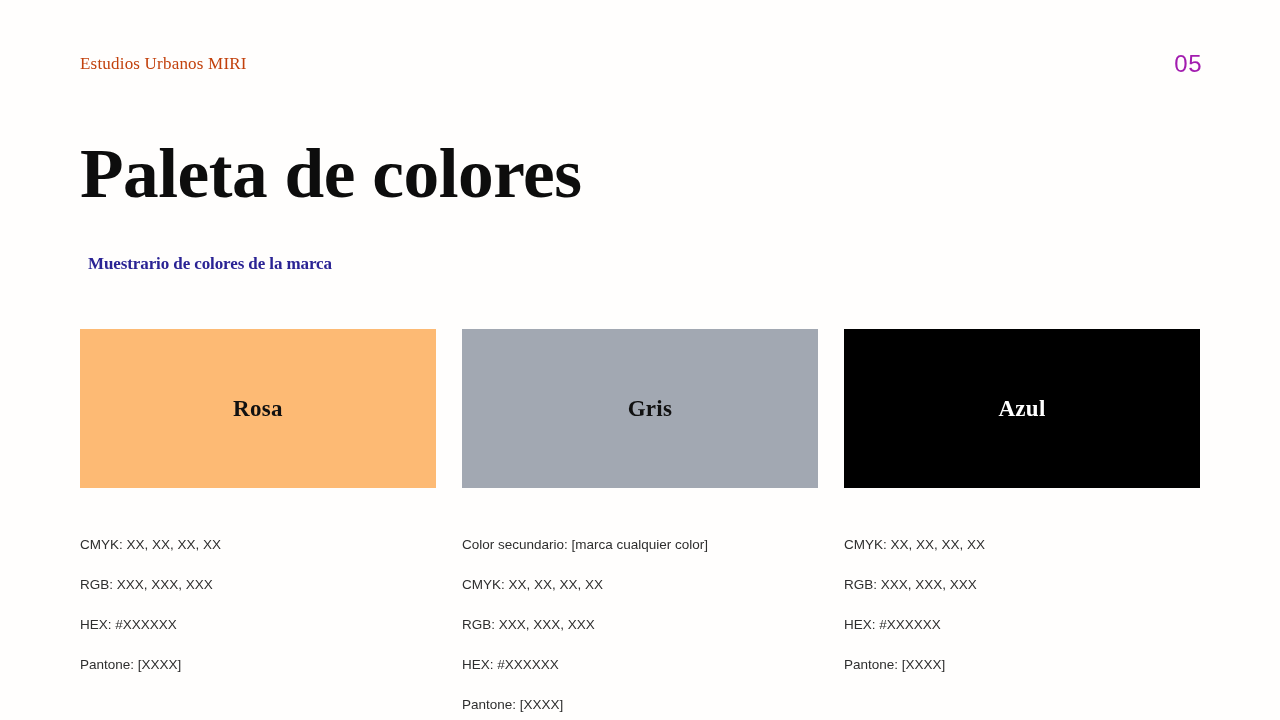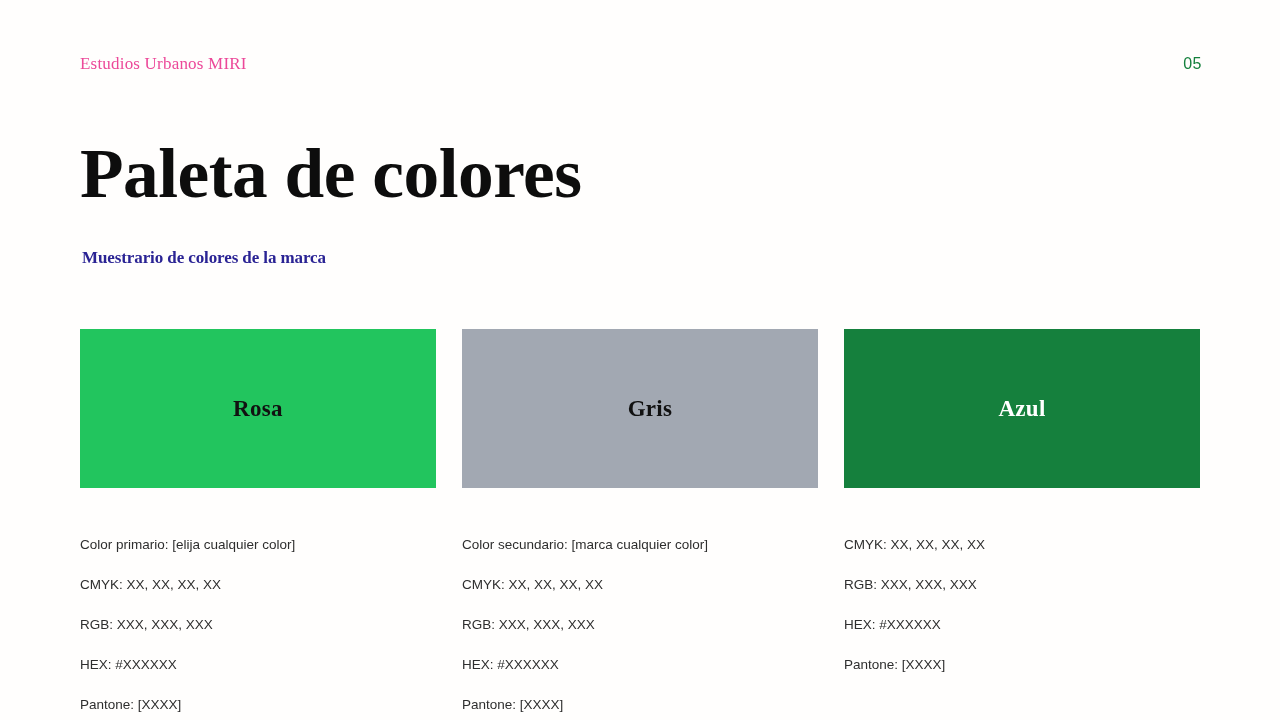--- a/index.html
+++ b/index.html
@@ -29,28 +29,28 @@
     right: 78px;
     height: 28px;
     display: flex;
     align-items: center;
     justify-content: space-between;
   }
   .brand {
     font-family: "Liberation Serif", "DejaVu Serif", serif;
     font-size: 17px;
     letter-spacing: 0.2px;
-    color: #ec4899;
+    color: #c2410c;
     white-space: nowrap;
   }
   .page-number {
     font-family: "Liberation Sans", sans-serif;
-    font-size: 16px;
+    font-size: 24px;
     letter-spacing: 0.5px;
-    color: #15803d;
+    color: #a21caf;
   }
 
   
   .title-block {
     position: absolute;
     top: 140px;
     left: 80px;
     right: 76px;
   }
   .page-title {
@@ -63,21 +63,21 @@
     margin: 0;
     transform: scaleX(1.02);
     transform-origin: left center;
   }
   .subtitle {
     font-family: "Liberation Serif", "DejaVu Serif", serif;
     font-weight: 700;
     font-size: 17px;
     letter-spacing: -0.1px;
     color: #2a2394;
-    margin: 2px;
+    margin: 8px;
     position: absolute;
     top: 106px;
     left: 0;
   }
   .intro-paragraph {
     font-family: "Liberation Sans", sans-serif;
     font-size: 14.5px;
     letter-spacing: 0.1px;
     color: #3b3b3b;
     margin: 0;
@@ -135,25 +135,24 @@
   </div>
 
   <div class="title-block">
     <h1 class="page-title">Paleta de colores</h1>
     <p class="subtitle">Muestrario de colores de la marca</p>
   </div>
 
   <div class="swatch-grid">
 
     <div class="swatch-col">
-      <div class="swatch-chip" style="background-color: #22c55e;">
+      <div class="swatch-chip" style="background-color: #fdba74;">
         <span class="swatch-label" style="color: rgb(17, 17, 17);">Rosa</span>
       </div>
       <div class="swatch-specs">
-        <span class="spec-line">Color primario: [elija cualquier color]</span>
         <span class="spec-line">CMYK: XX, XX, XX, XX</span>
         <span class="spec-line">RGB: XXX, XXX, XXX</span>
         <span class="spec-line">HEX: #XXXXXX</span>
         <span class="spec-line">Pantone: [XXXX]</span>
       </div>
     </div>
 
     <div class="swatch-col">
       <div class="swatch-chip" style="background-color: rgb(162, 168, 178); padding-left: 20px;">
         <span class="swatch-label" style="color: rgb(17, 17, 17);">Gris</span>
@@ -161,21 +160,21 @@
       <div class="swatch-specs">
         <span class="spec-line">Color secundario: [marca cualquier color]</span>
         <span class="spec-line">CMYK: XX, XX, XX, XX</span>
         <span class="spec-line">RGB: XXX, XXX, XXX</span>
         <span class="spec-line">HEX: #XXXXXX</span>
         <span class="spec-line">Pantone: [XXXX]</span>
       </div>
     </div>
 
     <div class="swatch-col">
-      <div class="swatch-chip" style="background-color: #15803d;">
+      <div class="swatch-chip" style="background-color: #000000;">
         <span class="swatch-label" style="color: rgb(255, 255, 255);">Azul</span>
       </div>
       <div class="swatch-specs">
         <span class="spec-line">CMYK: XX, XX, XX, XX</span>
         <span class="spec-line">RGB: XXX, XXX, XXX</span>
         <span class="spec-line">HEX: #XXXXXX</span>
         <span class="spec-line">Pantone: [XXXX]</span>
       </div>
     </div>
 

